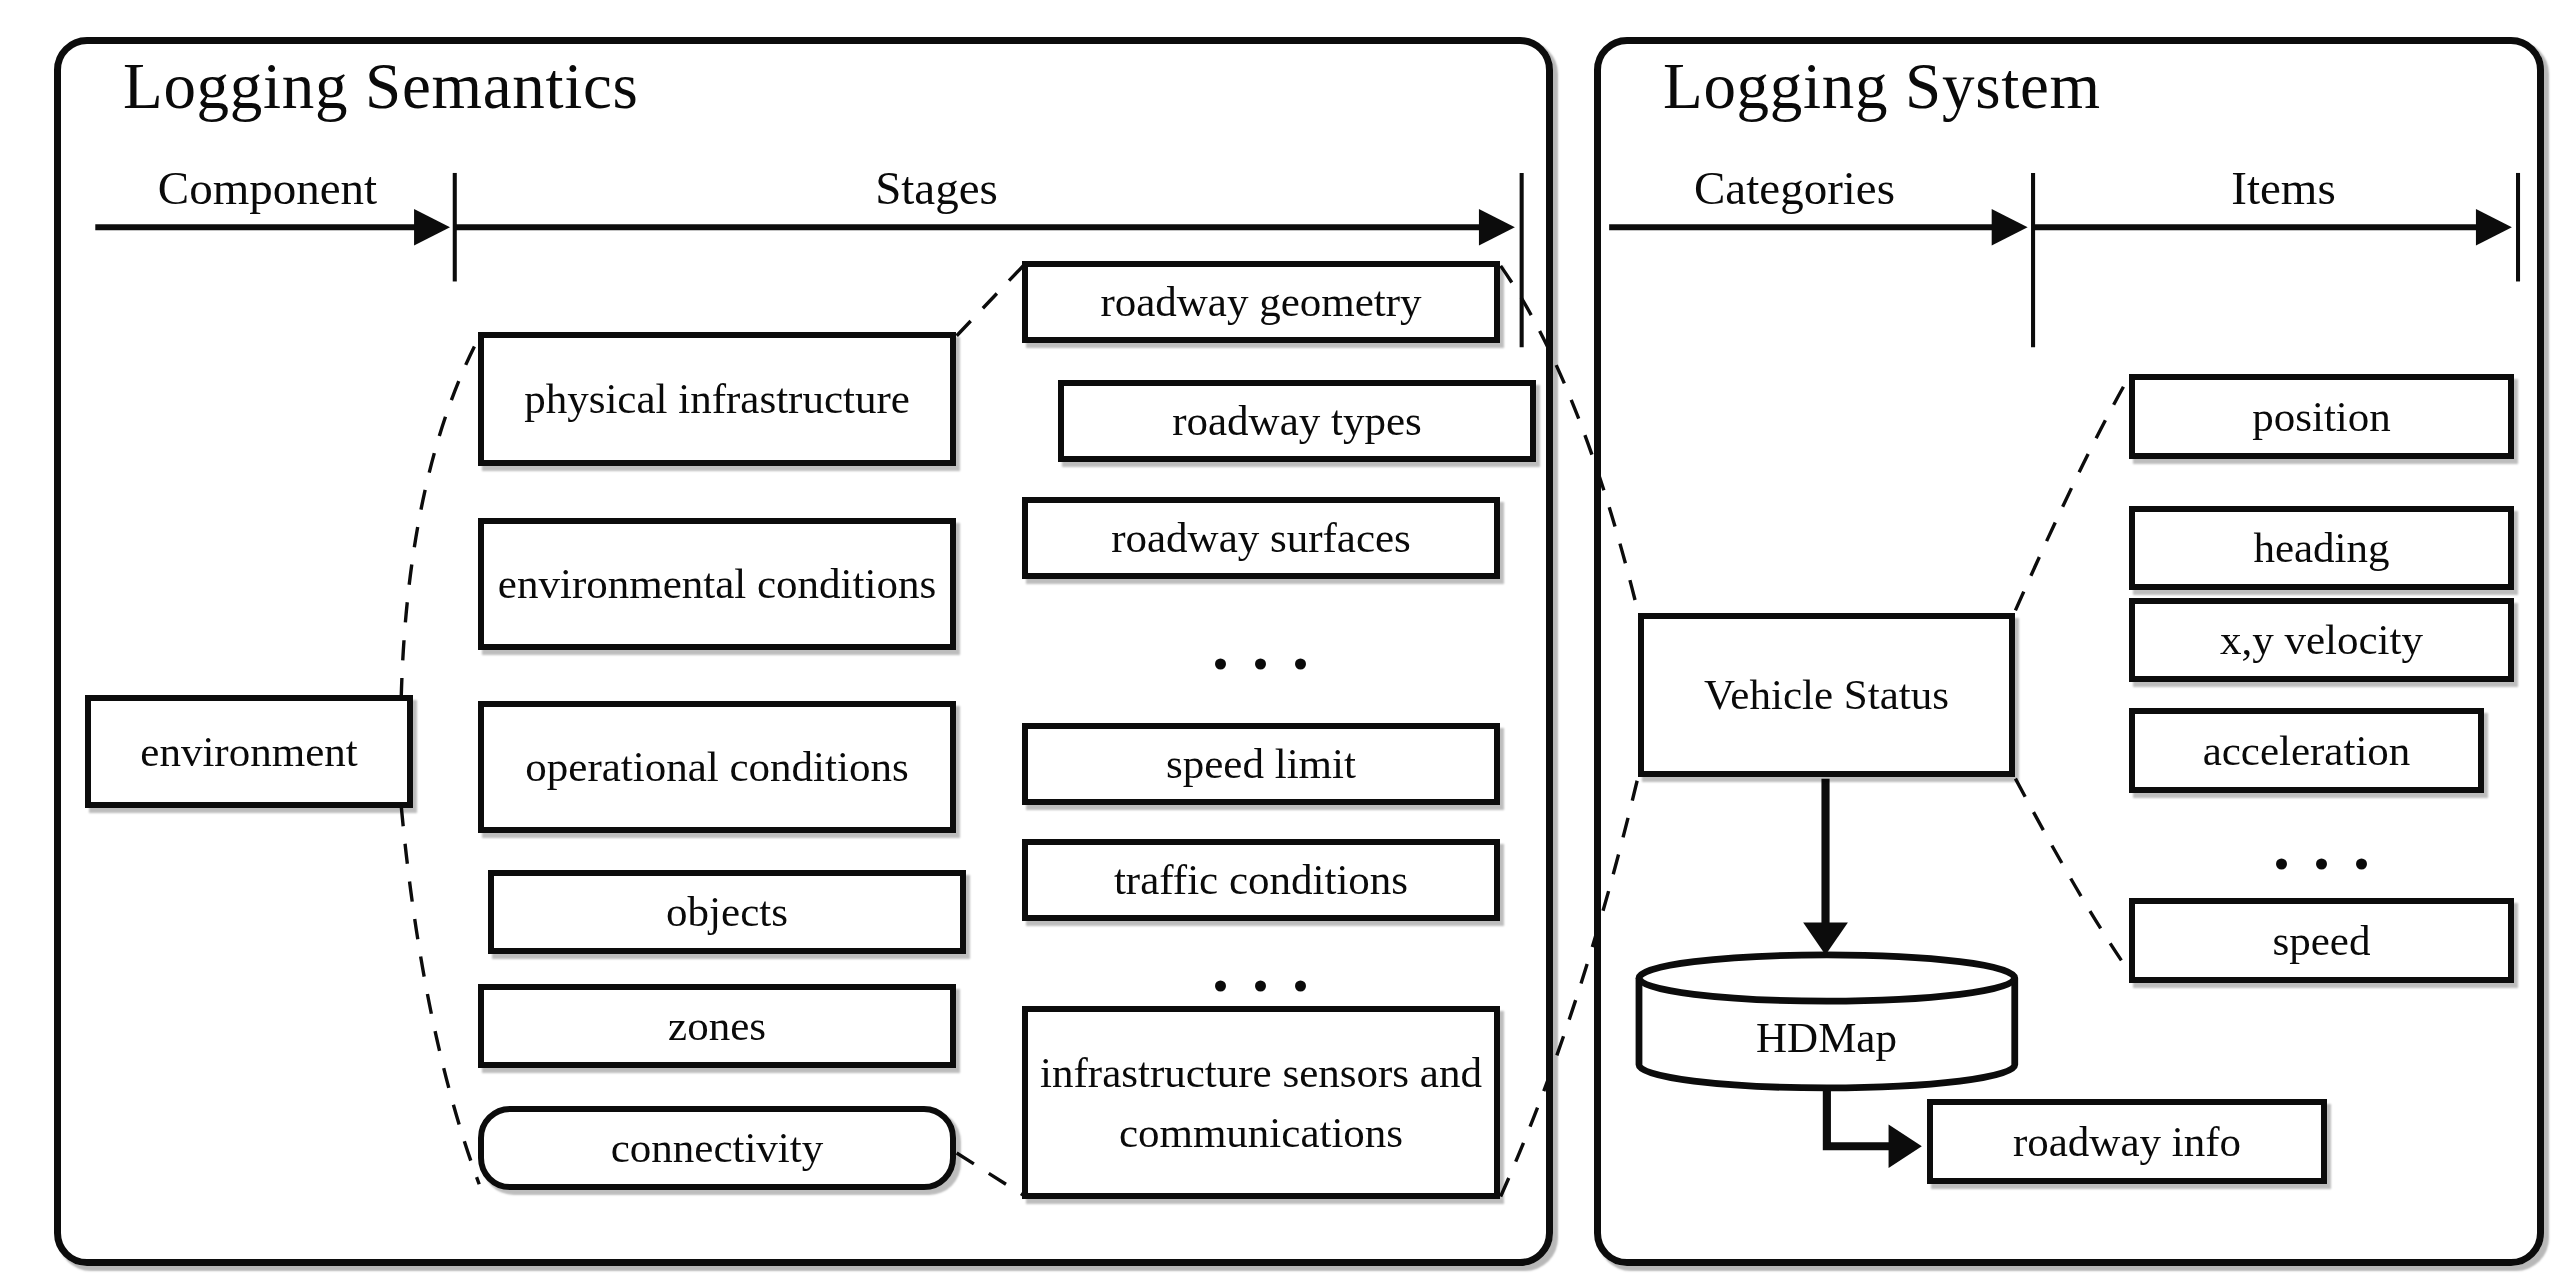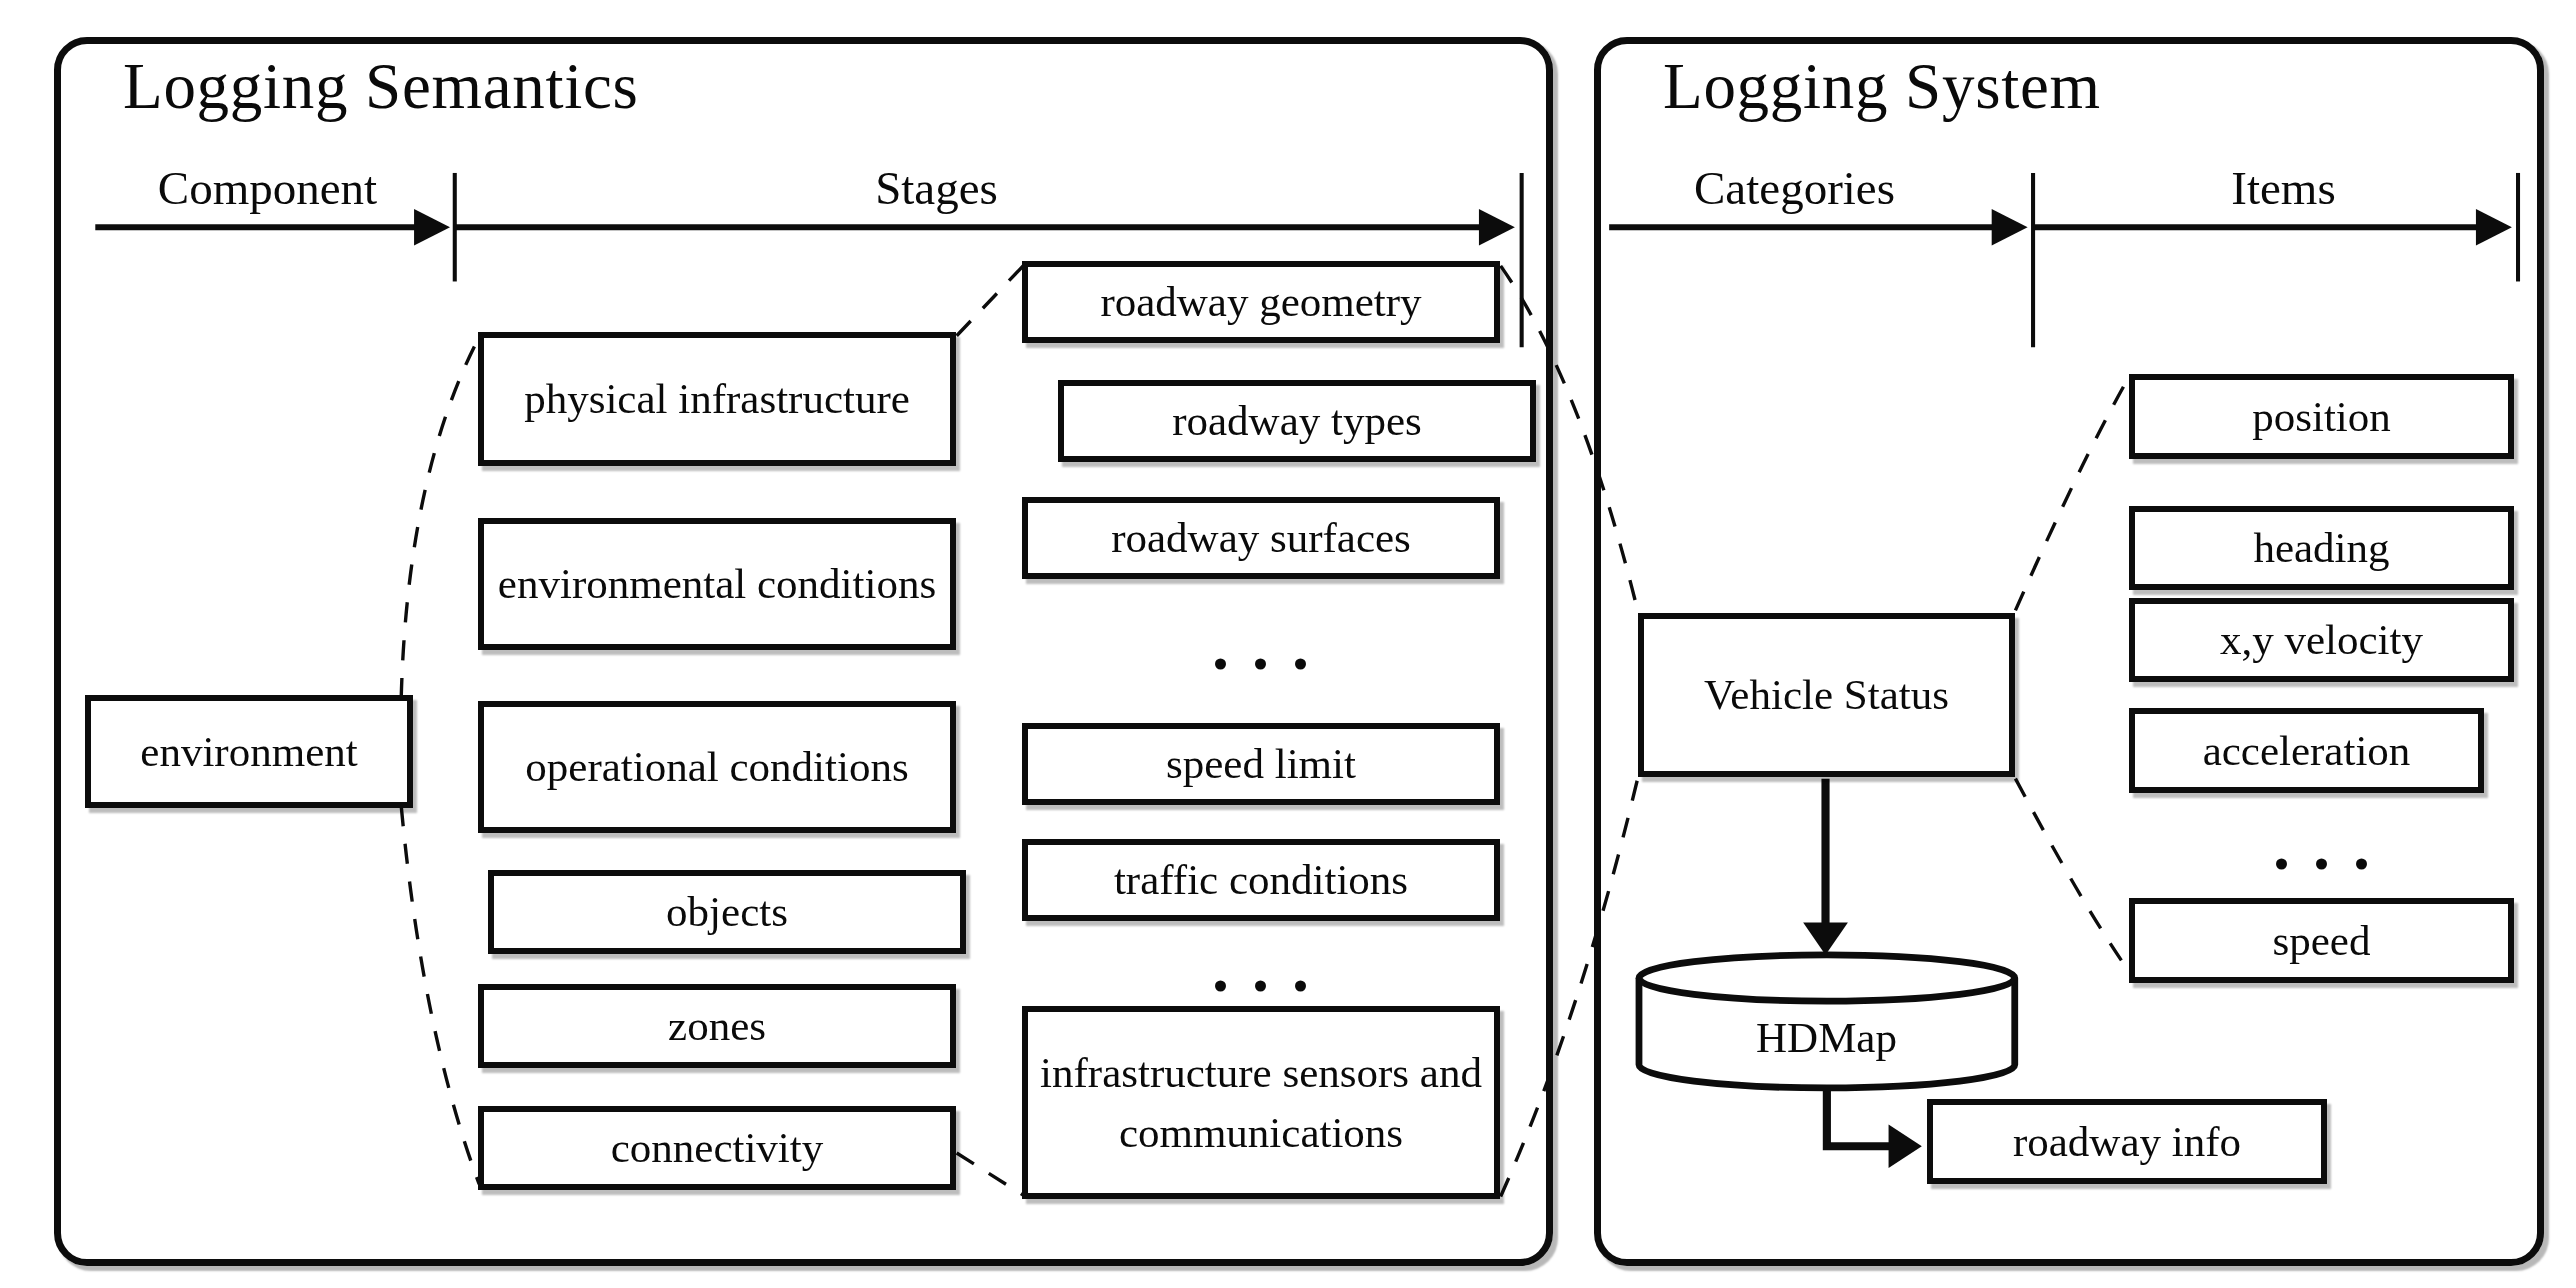--- a/index.html
+++ b/index.html
@@ -120,21 +120,21 @@
   <div class="hdr" style="left:98px;top:161px;">Component</div>
   <div class="hdr" style="left:767px;top:161px;">Stages</div>
 
   <div class="box" style="left:73px;top:695px;width:328px;height:113px;margin-left:12px;">environment</div>
 
   <div class="box" style="left:478px;top:332px;width:478px;height:134px;">physical infrastructure</div>
   <div class="box" style="left:478px;top:518px;width:478px;height:132px;">environmental conditions</div>
   <div class="box" style="left:478px;top:701px;width:478px;height:132px;">operational conditions</div>
   <div class="box" style="left:478px;top:870px;width:478px;height:84px;margin-left:10px;">objects</div>
   <div class="box" style="left:478px;top:984px;width:478px;height:84px;">zones</div>
-  <div class="box" style="left:478px;top:1106px;width:478px;height:84px;">connectivity</div>
+  <div class="box" style="left:478px;top:1106px;width:478px;height:84px;border-radius:32px;">connectivity</div>
 
   <div class="box" style="left:1022px;top:261px;width:478px;height:82px;">roadway geometry</div>
   <div class="box" style="left:1022px;top:380px;width:478px;height:82px;margin-left:36px;">roadway types</div>
   <div class="box" style="left:1022px;top:497px;width:478px;height:82px;">roadway surfaces</div>
   <div class="dots" style="left:1091px;top:609px;">...</div>
   <div class="box" style="left:1022px;top:723px;width:478px;height:82px;">speed limit</div>
   <div class="box" style="left:1022px;top:839px;width:478px;height:82px;">traffic conditions</div>
   <div class="dots" style="left:1091px;top:931px;">...</div>
   <div class="box" style="left:1022px;top:1006px;width:478px;height:193px;">infrastructure sensors and communications</div>
 

